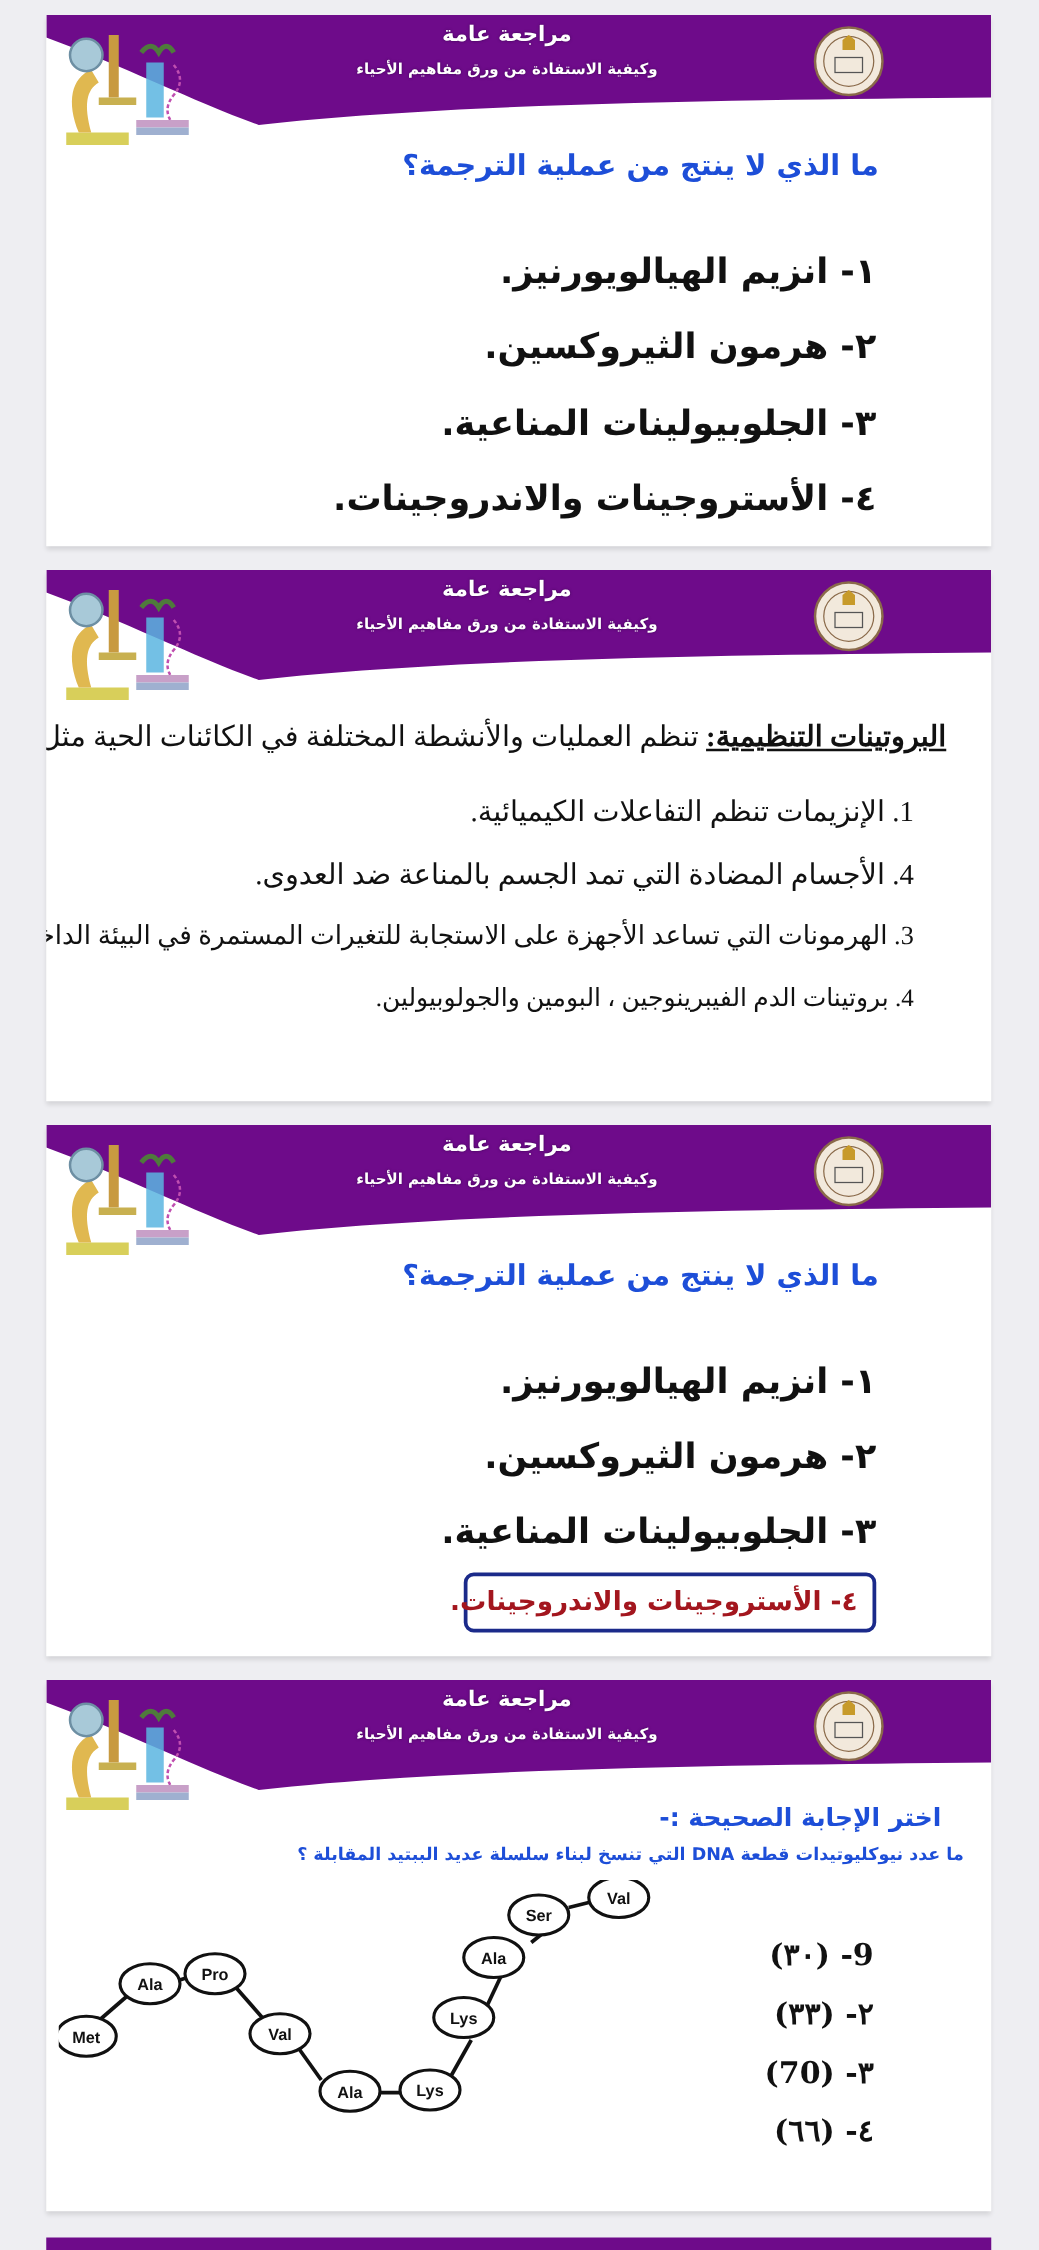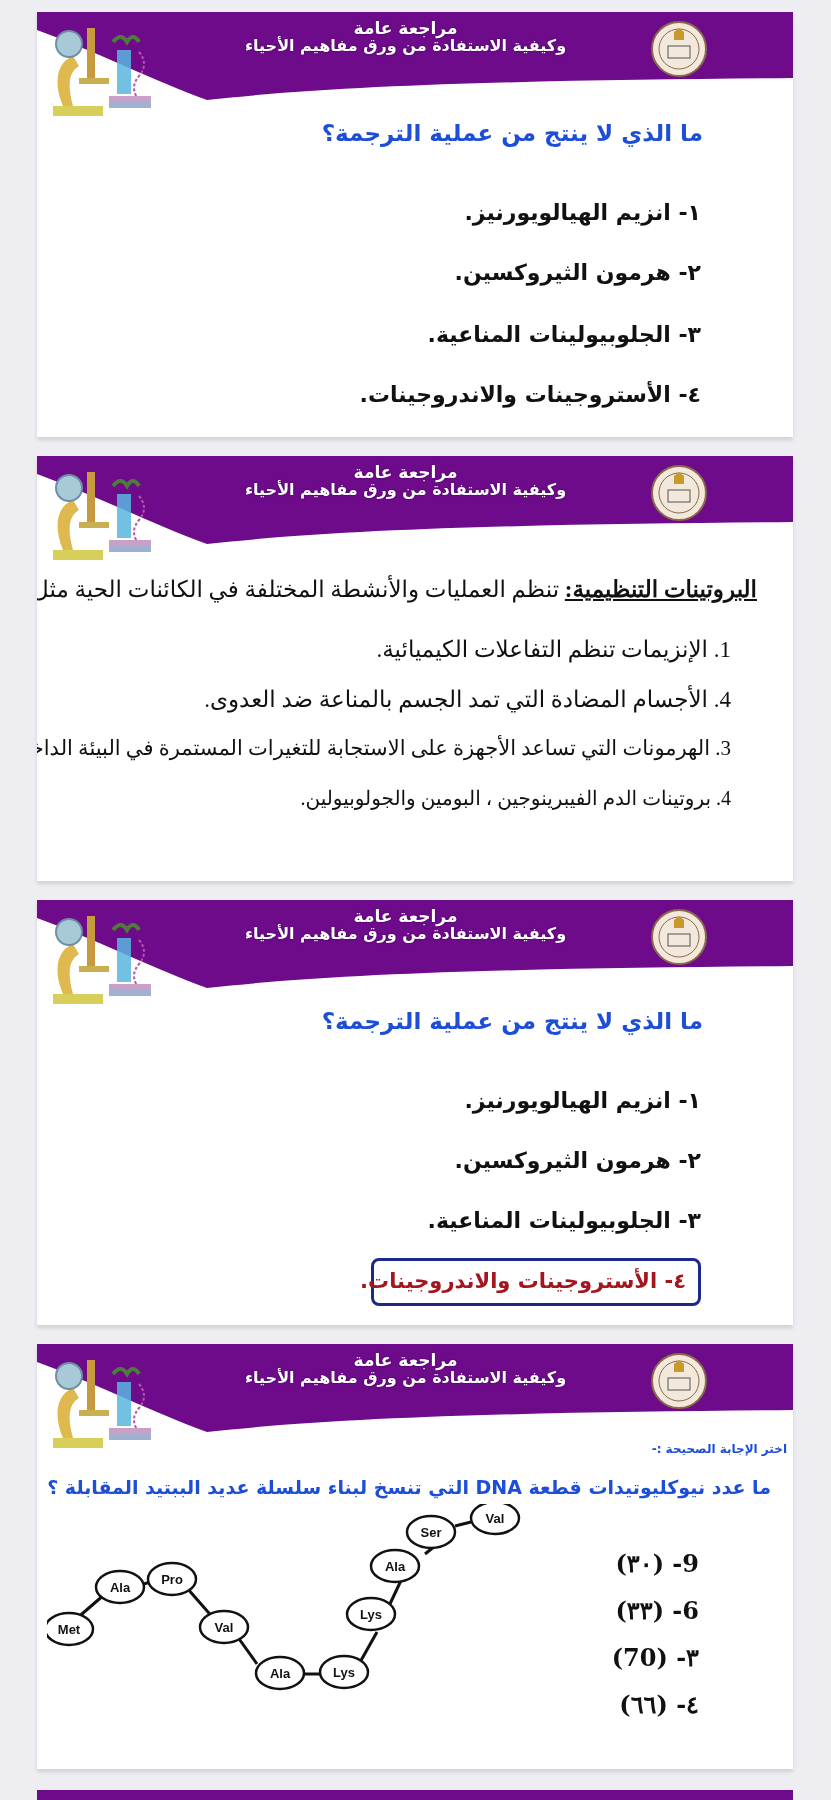--- a/index.html
+++ b/index.html
@@ -2,25 +2,25 @@
 <html><head>
 <meta charset="utf-8">
 <style>
   html,body{margin:0;padding:0;}
   body{width:831px;height:1800px;background:#eeeef2;overflow:hidden;position:relative;font-family:"DejaVu Sans",sans-serif;}
   .slide{position:absolute;left:37px;width:756px;background:#fff;overflow:hidden;box-shadow:0 3px 4px rgba(0,0,0,0.12);}
   .banner{position:absolute;left:0;top:0;width:687px;height:78px;}
   .banner svg.bg{position:absolute;left:0;top:0;}
   .b-title{position:absolute;left:170px;right:120px;text-align:center;color:#fff;font-weight:bold;direction:rtl;text-shadow:0 0 2px #3a0050;}
   .b-t1{top:6px;font-size:17px;}
-  .b-t2{top:24px;font-size:16px;}
+  .b-t2{top:36px;font-size:12px;}
   .deco{position:absolute;left:6px;top:10px;width:110px;height:96px;}
   .seal{position:absolute;right:16px;top:8px;width:58px;height:58px;}
   .q{position:absolute;right:90px;direction:rtl;color:#1d4ed8;font-weight:bold;font-size:23px;white-space:nowrap;}
-  .opt{position:absolute;right:92px;direction:rtl;color:#111;font-weight:bold;font-size:22px;white-space:nowrap;}
+  .opt{position:absolute;right:92px;direction:rtl;color:#111;font-weight:bold;font-size:28px;white-space:nowrap;}
   .para{position:absolute;direction:rtl;font-family:"Liberation Serif",serif;color:#111;white-space:nowrap;}
   .answer-box{position:absolute;right:92px;width:330px;height:48px;border:3px solid #1b2a8a;border-radius:8px;box-sizing:border-box;direction:rtl;}
   .answer-box span{position:absolute;right:12px;top:8px;color:#a3161e;font-weight:bold;font-size:21px;white-space:nowrap;}
   .chain{position:absolute;left:10px;top:180px;}
   .mcq{position:absolute;right:94px;direction:rtl;font-family:"DejaVu Serif",serif;font-weight:bold;font-size:24px;color:#111;white-space:nowrap;}
 </style>
 </head>
 <body>
 
 <div class="slide" style="top:12px;height:425px;">
@@ -145,22 +145,22 @@
       <rect x="66" y="74" width="42" height="6" fill="#c8a0c8"></rect>
       <rect x="66" y="80" width="42" height="6" fill="#9fb0d0"></rect>
     </svg>
     <svg class="seal" viewBox="0 0 58 58">
       <circle cx="29" cy="29" r="27" fill="#f2e9dc" stroke="#8a6a4a" stroke-width="2"></circle>
       <circle cx="29" cy="29" r="20" fill="none" stroke="#8a6a4a" stroke-width="1"></circle>
       <path d="M24,12 l5,-4 l5,4 v8 h-10z" fill="#c79a2a"></path>
       <rect x="18" y="26" width="22" height="12" fill="none" stroke="#555" stroke-width="1"></rect>
     </svg>
   </div>
-  <div class="q" style="top:98px;right:6px;font-size:12px;">اختر الإجابة الصحيحة :-</div>
-  <div class="q" style="top:132px;right:22px;font-size:19px;">ما عدد نيوكليوتيدات قطعة DNA التي تنسخ لبناء سلسلة عديد الببتيد المقابلة ؟</div>
+  <div class="q" style="top:98px;right:40px;font-size:20px;">اختر الإجابة الصحيحة :-</div>
+  <div class="q" style="top:132px;right:22px;font-size:14px;">ما عدد نيوكليوتيدات قطعة DNA التي تنسخ لبناء سلسلة عديد الببتيد المقابلة ؟</div>
 
   <svg class="chain" width="480" height="190">
     <g stroke="#111" stroke-width="3">
       <line x1="28" y1="96" x2="58" y2="70"></line>
       <line x1="90" y1="62" x2="110" y2="56"></line>
       <line x1="140" y1="64" x2="168" y2="96"></line>
       <line x1="190" y1="112" x2="210" y2="140"></line>
       <line x1="256" y1="150" x2="282" y2="150"></line>
       <line x1="312" y1="140" x2="330" y2="108"></line>
       <line x1="342" y1="82" x2="358" y2="48"></line>
@@ -194,18 +194,18 @@
     <line x1="118" y1="22" x2="134" y2="18" stroke="#111" stroke-width="3"></line>
     <g font-family="Liberation Sans, sans-serif" font-weight="bold" font-size="13" text-anchor="middle" fill="#111">
       <text x="34" y="115">Lys</text>
       <text x="58" y="67">Ala</text>
       <text x="94" y="33">Ser</text>
       <text x="158" y="19">Val</text>
     </g>
   </svg>
 
   <div class="mcq" style="top:205px;">9- (٣٠)</div>
-  <div class="mcq" style="top:252px;">6- (٣٣)</div>
+  <div class="mcq" style="top:252px;">٢- (٣٣)</div>
   <div class="mcq" style="top:299px;">٣- (70)</div>
   <div class="mcq" style="top:346px;">٤- (٦٦)</div>
 </div>
 
 <div style="position:absolute;left:37px;top:1790px;width:756px;height:10px;background:#6e0b8a;"></div>
 
 </body></html>

